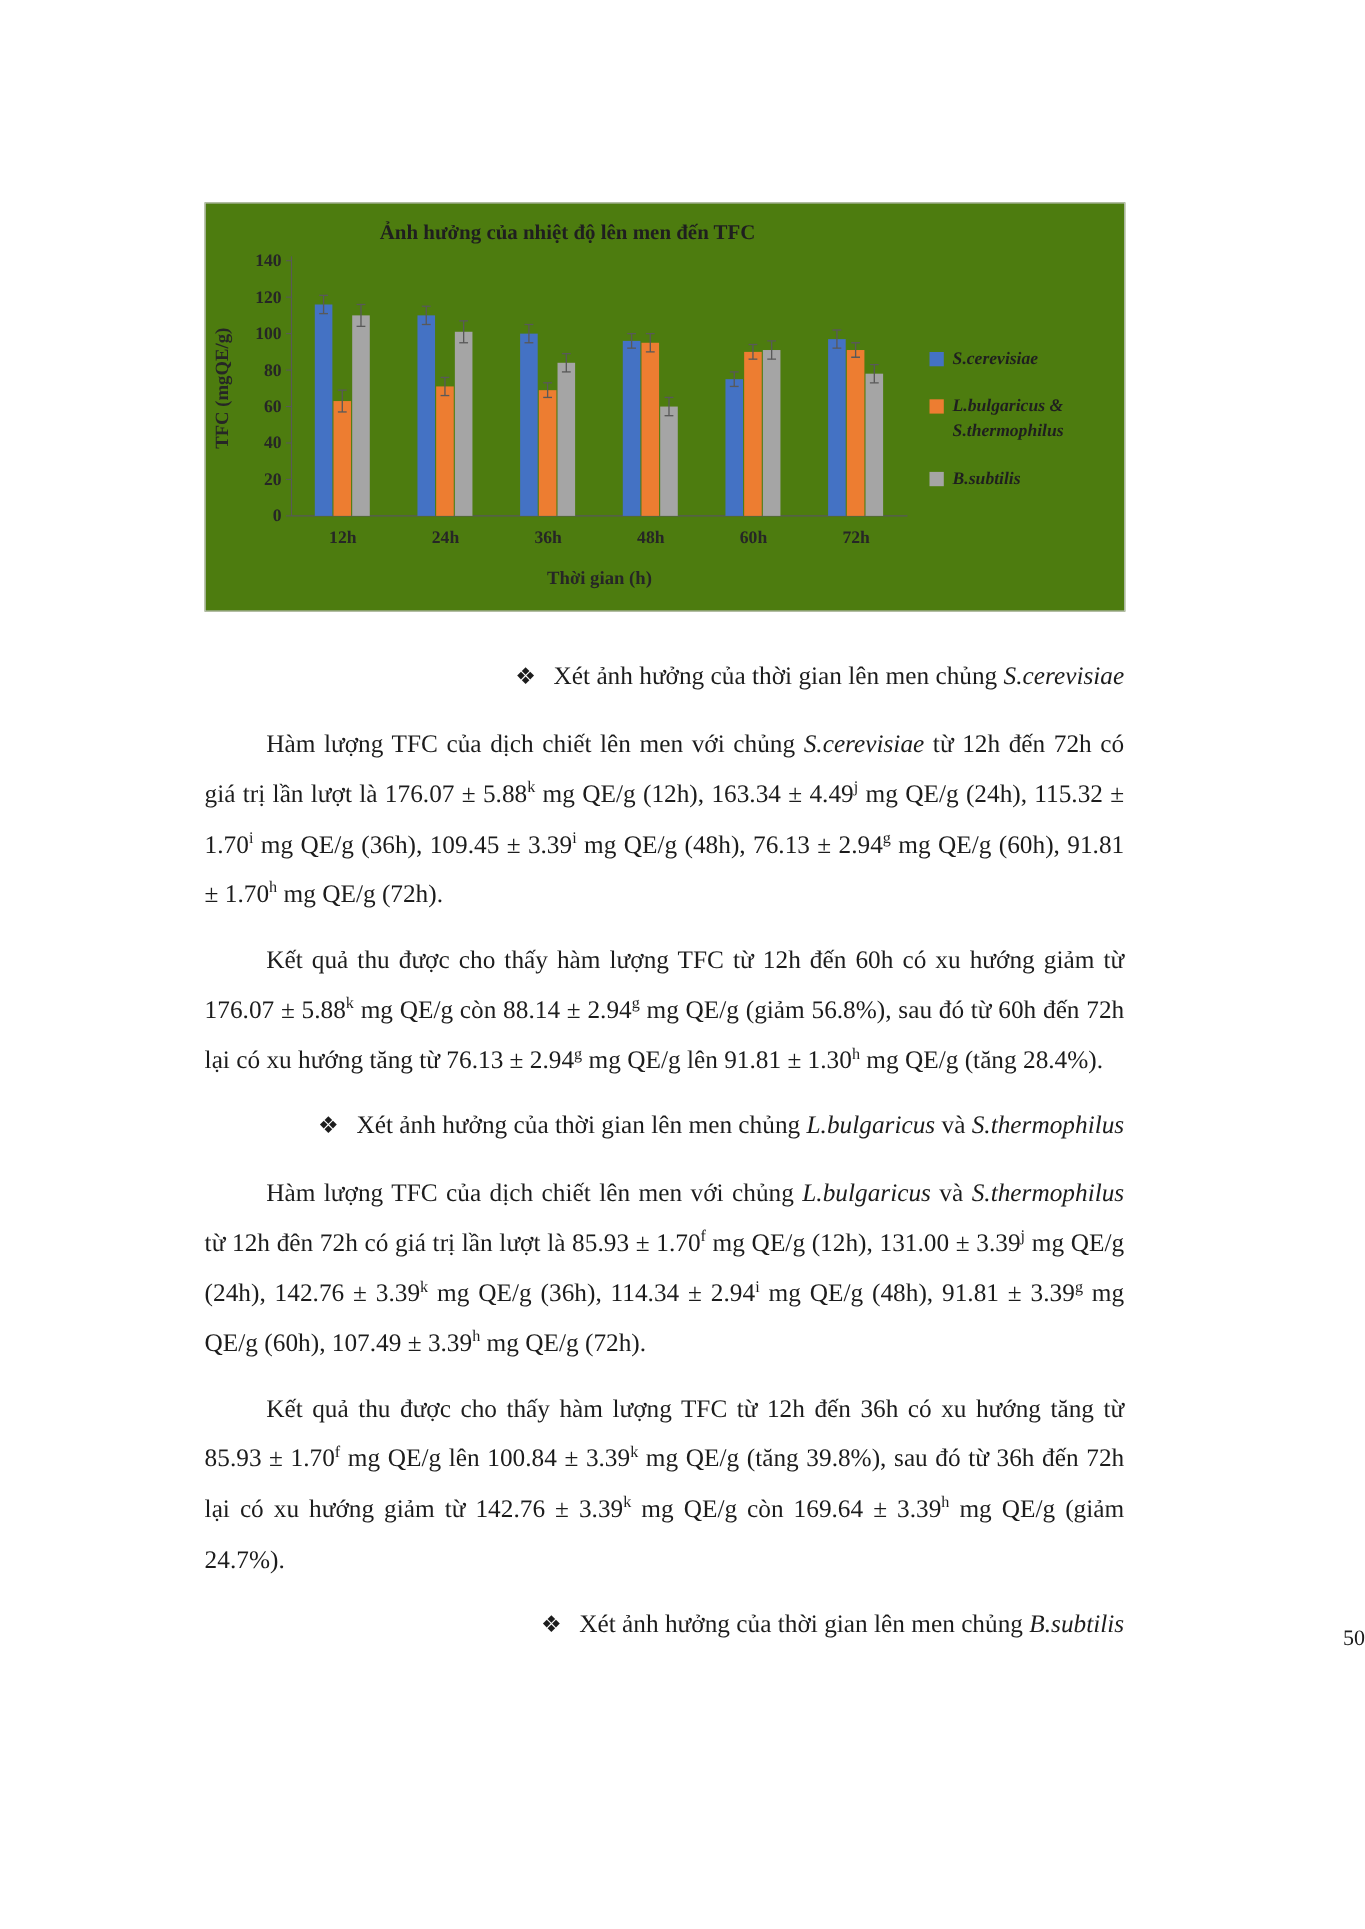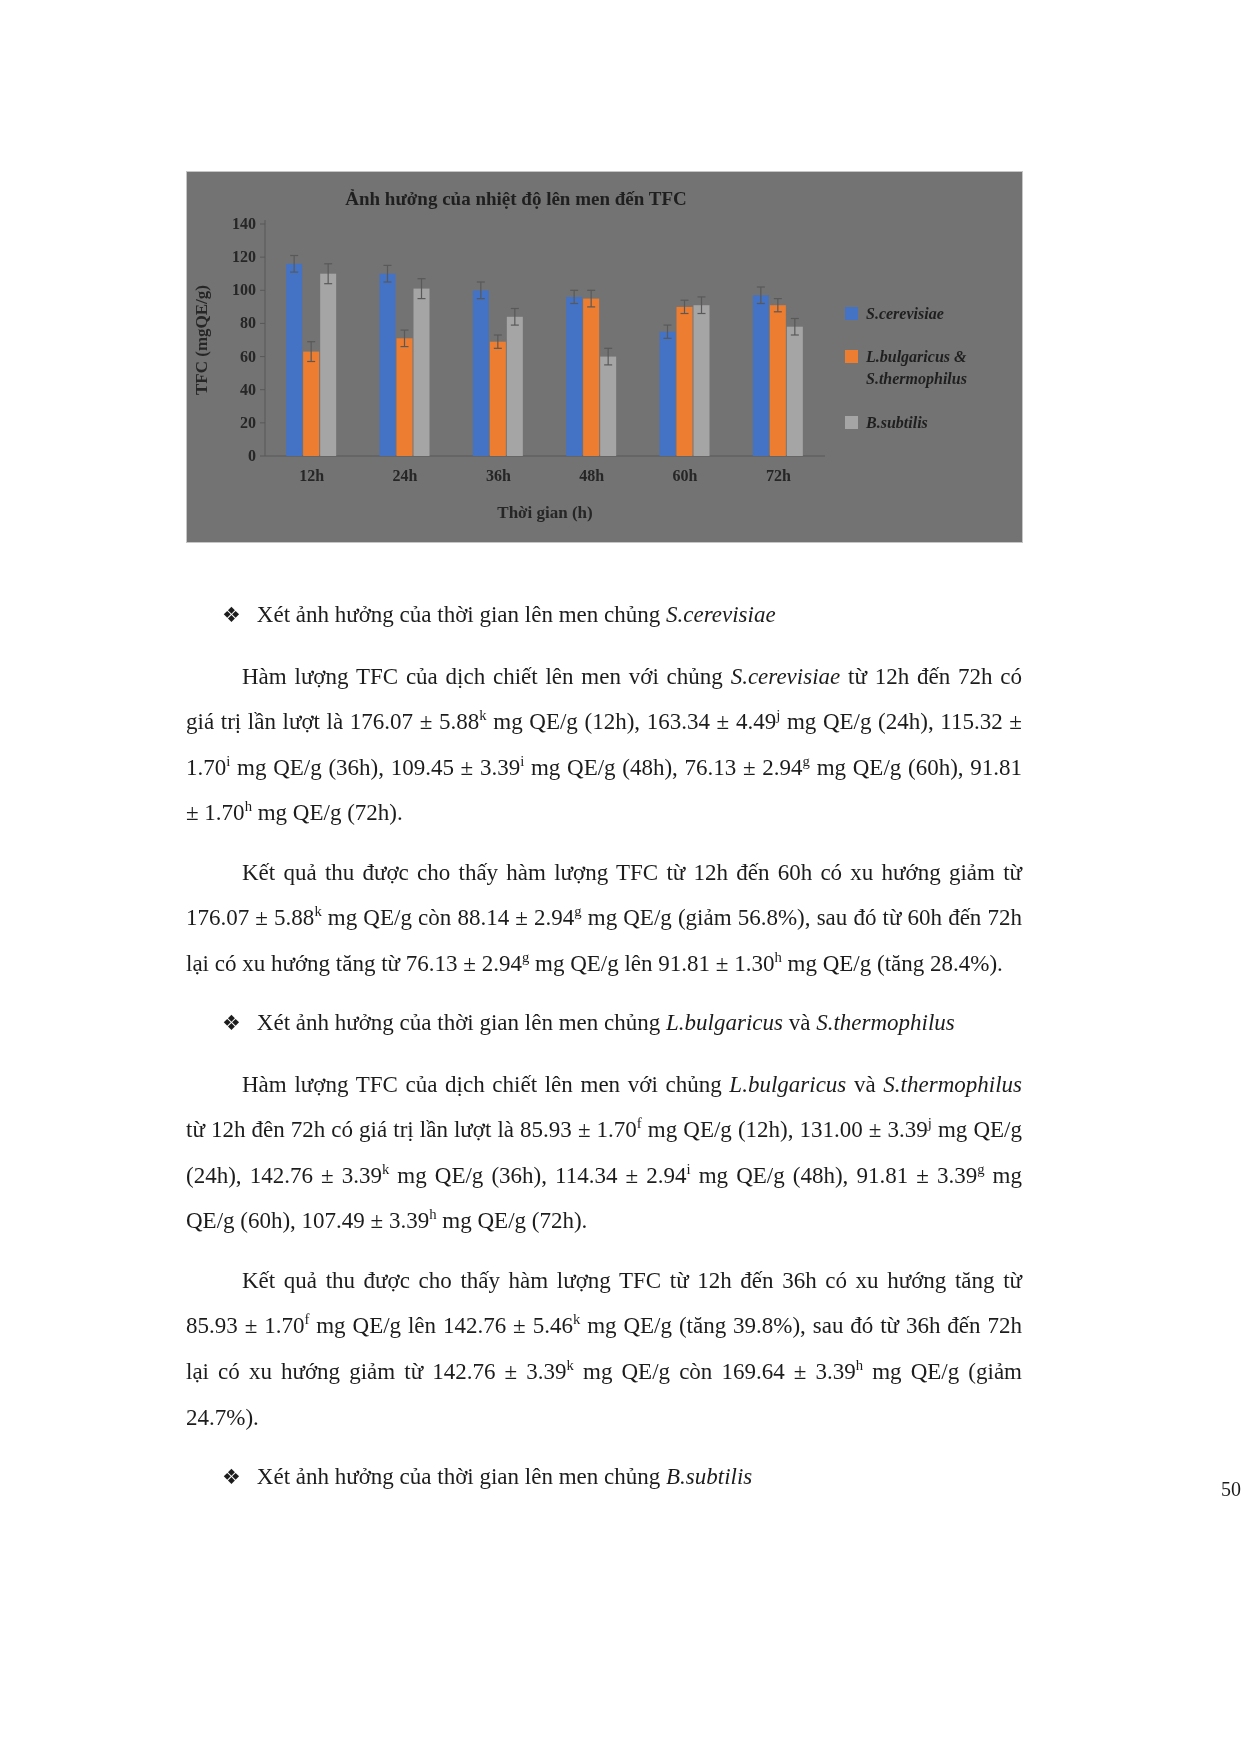--- a/index.html
+++ b/index.html
@@ -10,26 +10,26 @@
     background: #ffffff;
     font-family: "Liberation Serif", serif;
     color: #1c1c1c;
     overflow: hidden;
   }
 
   
   .chart-wrap {
     position: absolute;
     left: 186px;
-    top: 171px;
+    top: 184px;
     width: 837px;
     height: 372px;
     border: 1px solid #c6c6c6;
     box-sizing: border-box;
-    background: #737373;
+    background: #4d7c0f;
     padding: 4px 0 0 4px;
   }
   .chart-title {
     width: 650px;
     margin-top: 12px;
     text-align: center;
     font-weight: bold;
     font-size: 19px;
     color: #1f1f1f;
   }
@@ -72,20 +72,21 @@
     line-height: 1.98;
   }
   .caption {
     font-weight: bold;
     font-style: italic;
     margin: 0 0 24px 0;
     text-align: left;
   }
   .bullet {
     margin: 4px 0 16px 36px;
+    text-align: right;
   }
   .bullet .glyph { margin-right: 16px; font-size: 21px; }
   .para {
     margin: 0 0 14px 0;
     text-align: justify;
     text-indent: 56px;
   }
   sup { font-size: 64%; line-height: 0; }
 
   .page-number {
@@ -230,21 +231,21 @@
     </div>
 
     <div class="para"><span>Hàm lượng TFC của dịch chiết lên men với chủng </span><span style="font-style: italic;">S.cerevisiae</span><span> từ 12h đến 72h có giá trị lần lượt là 176.07 ± 5.88</span><sup>k</sup><span> mg QE/g (12h), 163.34 ± 4.49</span><sup>j</sup><span> mg QE/g (24h), 115.32 ± 1.70</span><sup>i</sup><span> mg QE/g (36h), 109.45 ± 3.39</span><sup>i</sup><span> mg QE/g (48h), 76.13 ± 2.94</span><sup>g</sup><span> mg QE/g (60h), 91.81 ± 1.70</span><sup>h</sup><span> mg QE/g (72h).</span></div>
     <div class="para"><span>Kết quả thu được cho thấy hàm lượng TFC từ 12h đến 60h có xu hướng giảm từ 176.07 ± 5.88</span><sup>k</sup><span> mg QE/g còn 88.14 ± 2.94</span><sup>g</sup><span> mg QE/g (giảm 56.8%), sau đó từ 60h đến 72h lại có xu hướng tăng từ 76.13 ± 2.94</span><sup>g</sup><span> mg QE/g lên 91.81 ± 1.30</span><sup>h</sup><span> mg QE/g (tăng 28.4%).</span></div>
 
     <div class="bullet">
       <span class="glyph">❖</span><span><span>Xét ảnh hưởng của thời gian lên men chủng </span><span style="font-style: italic;">L.bulgaricus</span><span> và </span><span style="font-style: italic;">S.thermophilus</span></span>
     </div>
 
     <div class="para"><span>Hàm lượng TFC của dịch chiết lên men với chủng </span><span style="font-style: italic;">L.bulgaricus</span><span> và </span><span style="font-style: italic;">S.thermophilus</span><span> từ 12h đên 72h có giá trị lần lượt là 85.93 ± 1.70</span><sup>f</sup><span> mg QE/g (12h), 131.00 ± 3.39</span><sup>j</sup><span> mg QE/g (24h), 142.76 ± 3.39</span><sup>k</sup><span> mg QE/g (36h), 114.34 ± 2.94</span><sup>i</sup><span> mg QE/g (48h), 91.81 ± 3.39</span><sup>g</sup><span> mg QE/g (60h), 107.49 ± 3.39</span><sup>h</sup><span> mg QE/g (72h).</span></div>
-    <div class="para"><span>Kết quả thu được cho thấy hàm lượng TFC từ 12h đến 36h có xu hướng tăng từ 85.93 ± 1.70</span><sup>f</sup><span> mg QE/g lên 142.76 ± 5.46</span><sup>k</sup><span> mg QE/g (tăng 39.8%), sau đó từ 36h đến 72h lại có xu hướng giảm từ 142.76 ± 3.39</span><sup>k</sup><span> mg QE/g còn 169.64 ± 3.39</span><sup>h</sup><span> mg QE/g (giảm 24.7%).</span></div>
+    <div class="para"><span>Kết quả thu được cho thấy hàm lượng TFC từ 12h đến 36h có xu hướng tăng từ 85.93 ± 1.70</span><sup>f</sup><span> mg QE/g lên 100.84 ± 3.39</span><sup>k</sup><span> mg QE/g (tăng 39.8%), sau đó từ 36h đến 72h lại có xu hướng giảm từ 142.76 ± 3.39</span><sup>k</sup><span> mg QE/g còn 169.64 ± 3.39</span><sup>h</sup><span> mg QE/g (giảm 24.7%).</span></div>
 
     <div class="bullet">
       <span class="glyph">❖</span><span><span>Xét ảnh hưởng của thời gian lên men chủng </span><span style="font-style: italic;">B.subtilis</span></span>
     </div>
   </div>
 
   <div class="page-number">50</div>
 </div>
 
 </body></html>

